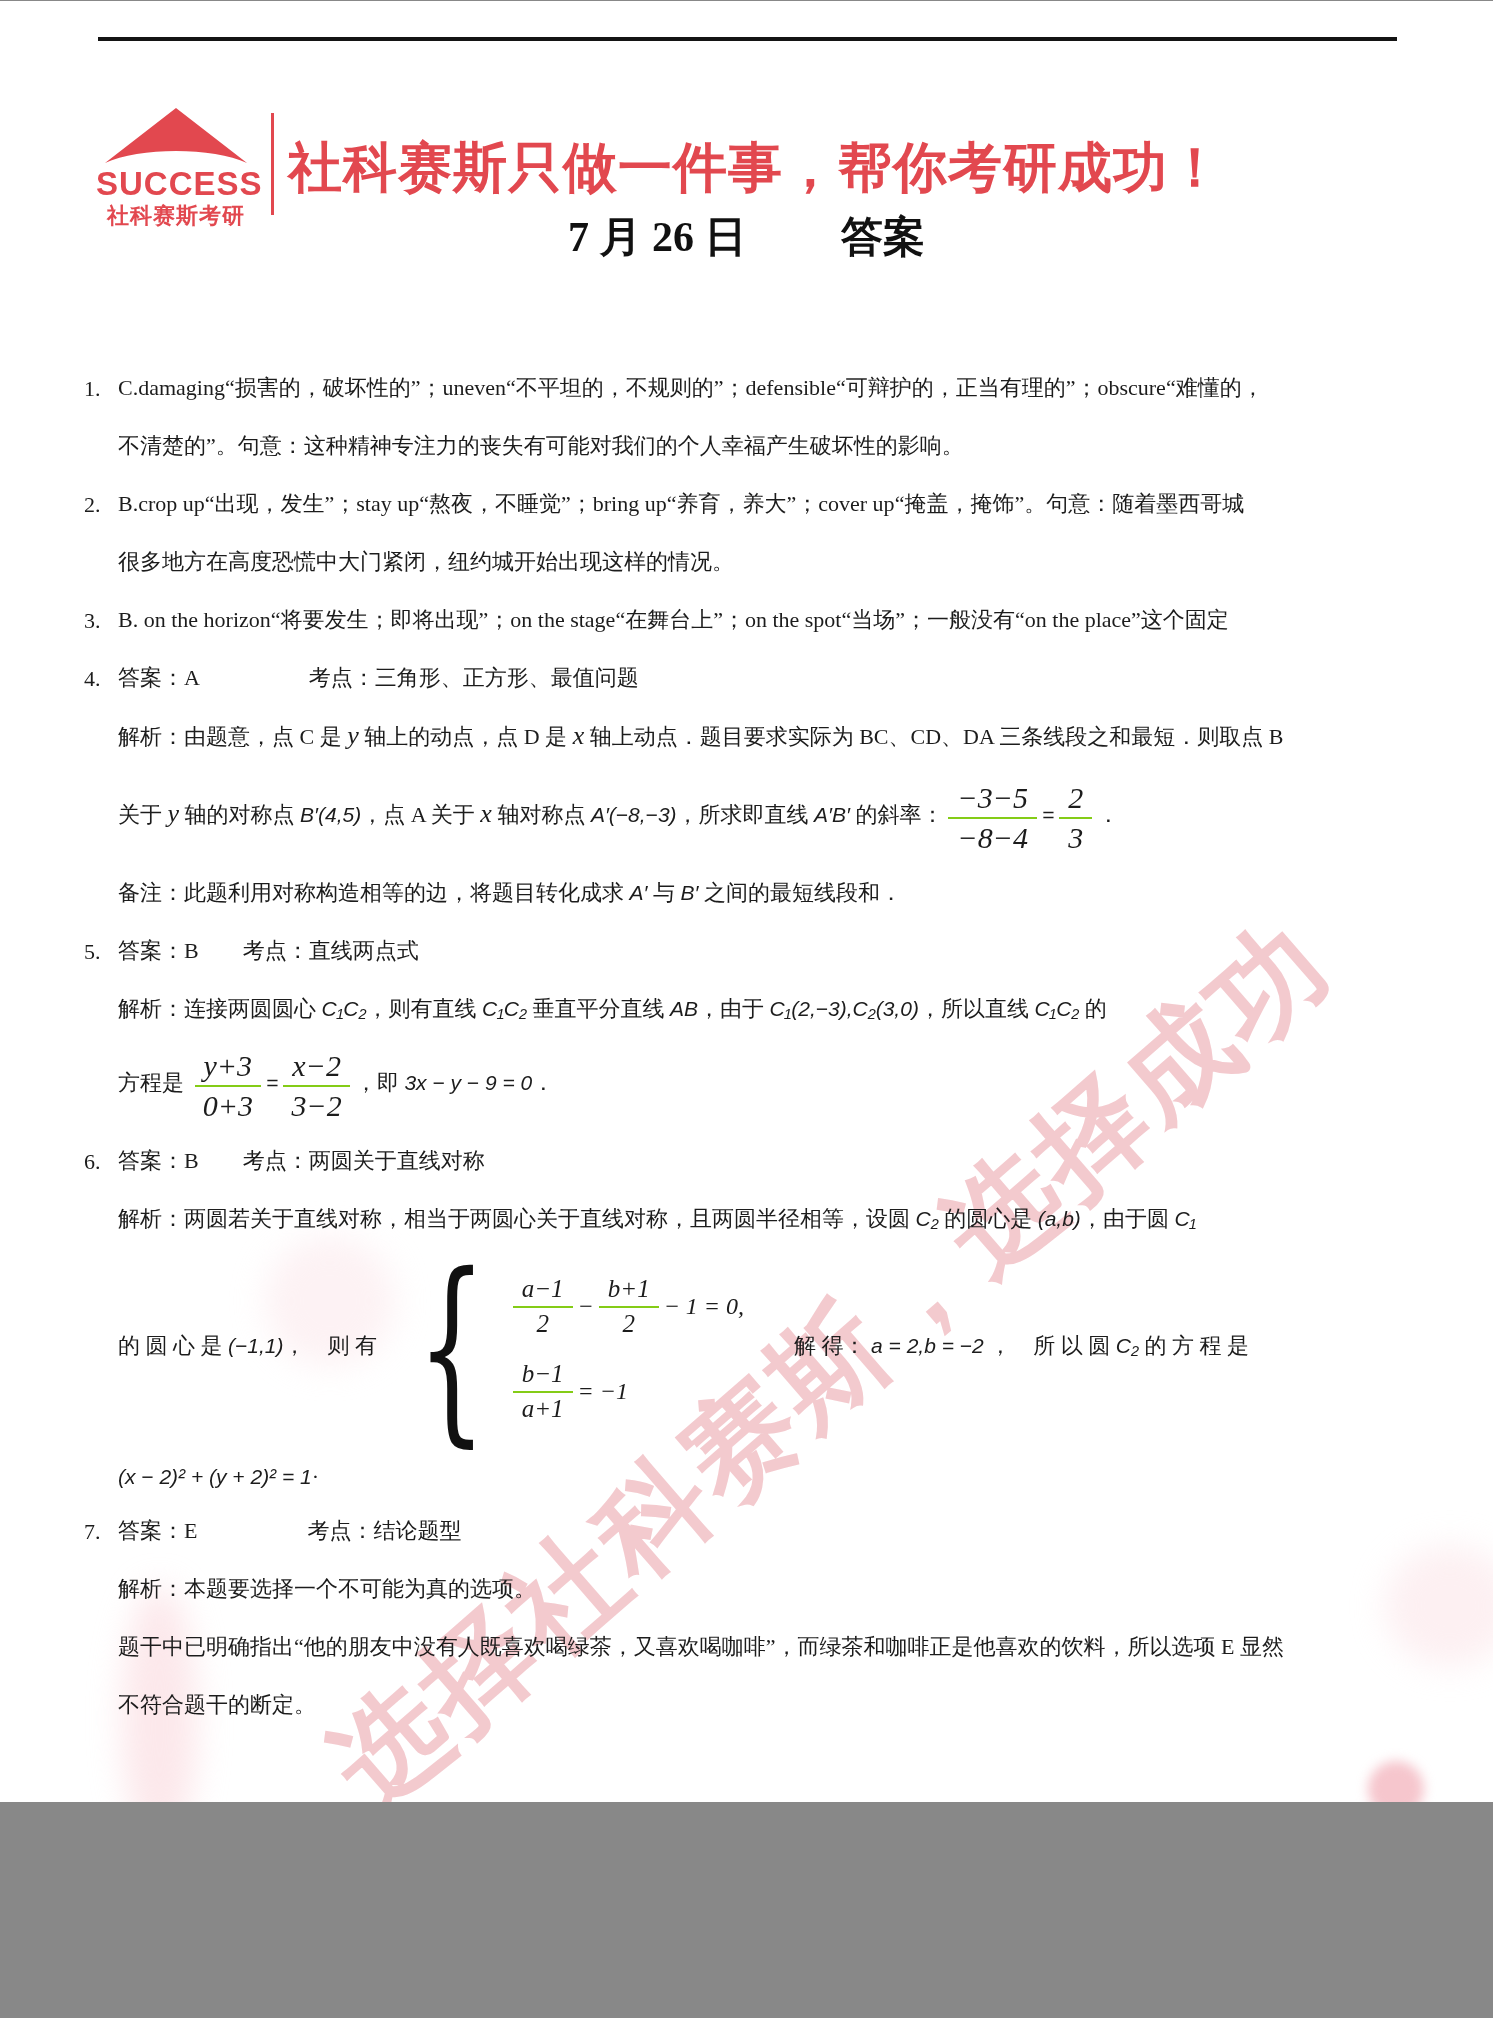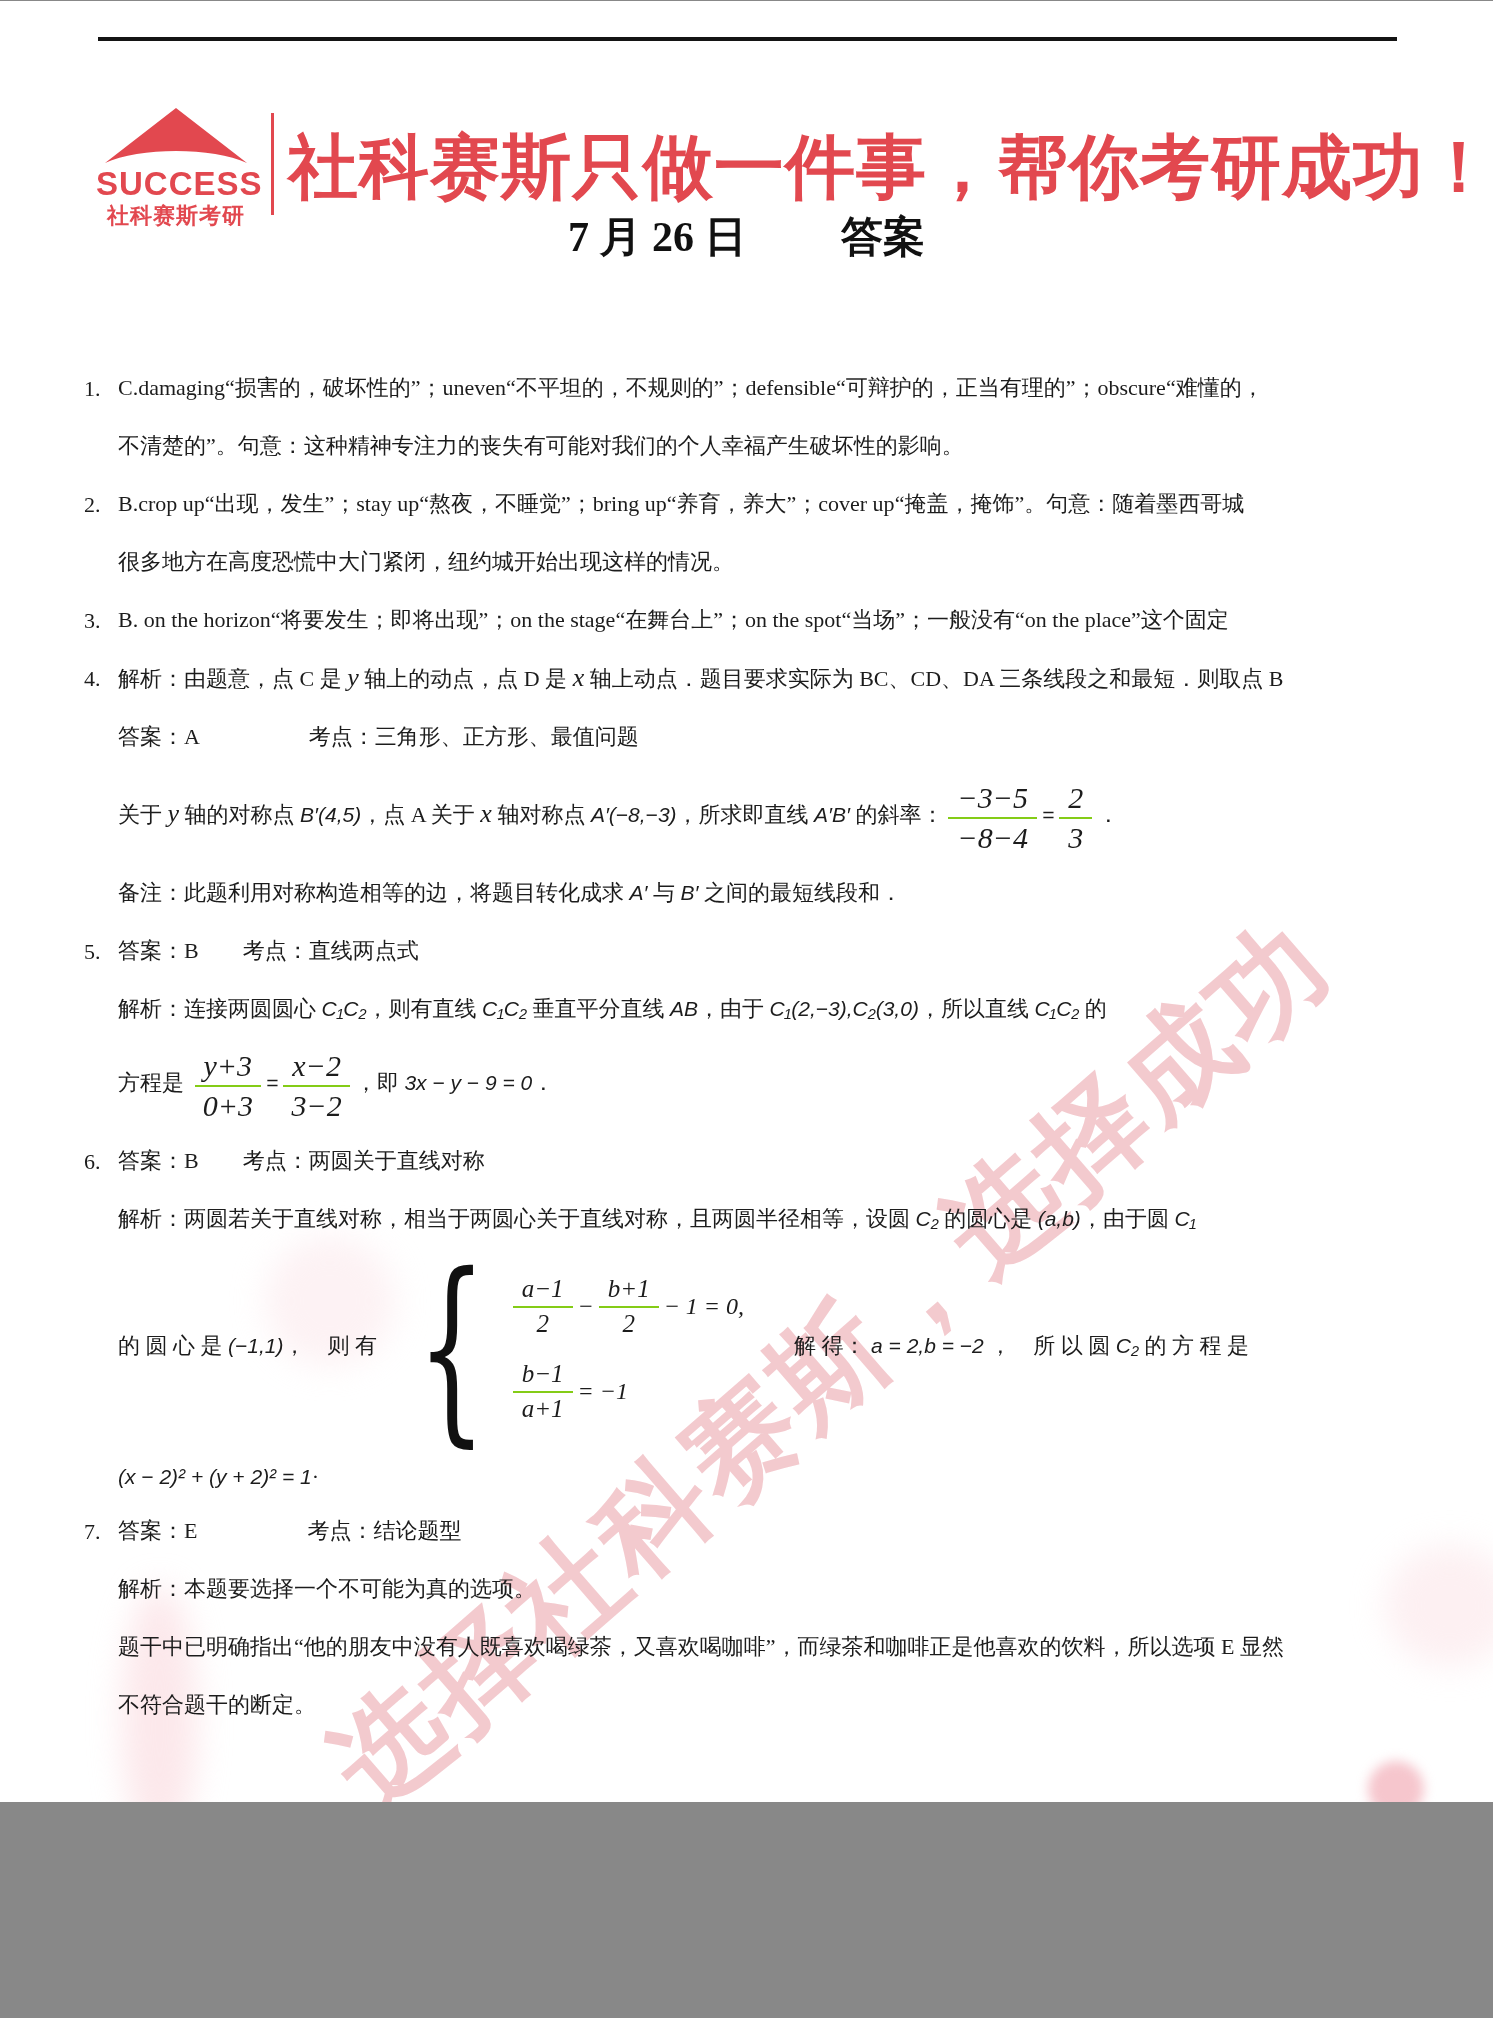--- a/index.html
+++ b/index.html
@@ -22,21 +22,21 @@
   
   .top-rule{position:absolute;left:98px;top:36px;width:1299px;height:4px;background:var(--rule);}
   .logo{position:absolute;left:96px;top:104px;width:160px;text-align:center;color:var(--accent);}
   .logo svg{display:block;margin:0 auto;}
   .logo-en{font-family:"Liberation Sans","DejaVu Sans",sans-serif;font-weight:bold;font-size:33px;letter-spacing:1px;line-height:34px;margin-top:2px;}
   .logo-cn{font-family:"Liberation Sans","DejaVu Sans",sans-serif;font-weight:bold;font-size:22px;letter-spacing:1px;line-height:26px;margin-top:2px;}
   .hdr-divider{position:absolute;left:271px;top:112px;width:3px;height:102px;background:var(--accent);}
   .slogan{
     position:absolute;left:288px;top:116px;width:1160px;
     font-family:"Liberation Sans","DejaVu Sans",sans-serif;
-    font-weight:bold;font-size:70px;line-height:100px;
+    font-weight:bold;font-size:54px;line-height:100px;
     color:var(--accent);white-space:nowrap;letter-spacing:1px;
   }
   
   .title{
     position:absolute;left:0;top:208px;width:100%;
     text-align:center;font-weight:bold;font-size:42px;
     white-space:pre;color:#111;
   }
   
   .answers{position:absolute;left:82px;top:372px;width:1345px;z-index:2;}
@@ -132,22 +132,22 @@
         <span class="num">2.</span>
         <div class="ln"><span class="en">B.crop up</span><span class="cn">“出现，发生”；</span><span class="en">stay up</span><span class="cn">“熬夜，不睡觉”；</span><span class="en">bring up</span><span class="cn">“养育，养大”；</span><span class="en">cover up</span><span class="cn">“掩盖，掩饰”。句意：随着墨西哥城</span></div>
         <div class="ln"><span class="cn">很多地方在高度恐慌中大门紧闭，纽约城开始出现这样的情况。</span></div>
       </div>
       <div class="item">
         <span class="num">3.</span>
         <div class="ln"><span class="en">B. on the horizon</span><span class="cn">“将要发生；即将出现”；</span><span class="en">on the stage</span><span class="cn">“在舞台上”；</span><span class="en">on the spot</span><span class="cn">“当场”；一般没有“</span><span class="en">on the place</span><span class="cn">”这个固定</span></div>
       </div>
       <div class="item">
         <span class="num">4.</span>
+        <div class="ln"><span class="cn">答案：A　　　　　考点：三角形、正方形、最值问题</span></div>
         <div class="ln"><span class="cn">解析：由题意，点 C 是 </span><span class="m">y</span><span class="cn"> 轴上的动点，点 D 是 </span><span class="m">x</span><span class="cn"> 轴上动点．题目要求实际为 BC、CD、DA 三条线段之和最短．则取点 B</span></div>
-        <div class="ln"><span class="cn">答案：A　　　　　考点：三角形、正方形、最值问题</span></div>
         <div class="ln tall"><span class="cn">关于 </span><span class="m">y</span><span class="cn"> 轴的对称点 </span><span class="mb">B′(4,5)</span><span class="cn">，点 A 关于 </span><span class="m">x</span><span class="cn"> 轴对称点 </span><span class="mb">A′(−8,−3)</span><span class="cn">，所求即直线 </span><span class="mb">A′B′</span><span class="cn"> 的斜率：</span><span class="frac big"><span class="fnum">−3−5</span><span class="fden">−8−4</span></span><span class="mb">=</span><span class="frac big"><span class="fnum">2</span><span class="fden">3</span></span><span class="cn">．</span></div>
         <div class="ln"><span class="cn">备注：此题利用对称构造相等的边，将题目转化成求 </span><span class="mb">A′</span><span class="cn"> 与 </span><span class="mb">B′</span><span class="cn"> 之间的最短线段和．</span></div>
       </div>
       <div class="item">
         <span class="num">5.</span>
         <div class="ln"><span class="cn">答案：B　　考点：直线两点式</span></div>
         <div class="ln tall"><span class="cn">解析：连接两圆圆心 </span><span class="mb">C₁C₂</span><span class="cn">，则有直线 </span><span class="mb">C₁C₂</span><span class="cn"> 垂直平分直线 </span><span class="mb">AB</span><span class="cn">，由于 </span><span class="mb">C₁(2,−3),C₂(3,0)</span><span class="cn">，所以直线 </span><span class="mb">C₁C₂</span><span class="cn"> 的</span></div>
         <div class="ln tall"><span class="cn">方程是 </span><span class="frac big"><span class="fnum">y+3</span><span class="fden">0+3</span></span><span class="mb">=</span><span class="frac big"><span class="fnum">x−2</span><span class="fden">3−2</span></span><span class="cn">，即 </span><span class="mb">3x − y − 9 = 0</span><span class="cn">．</span></div>
       </div>
       <div class="item">

